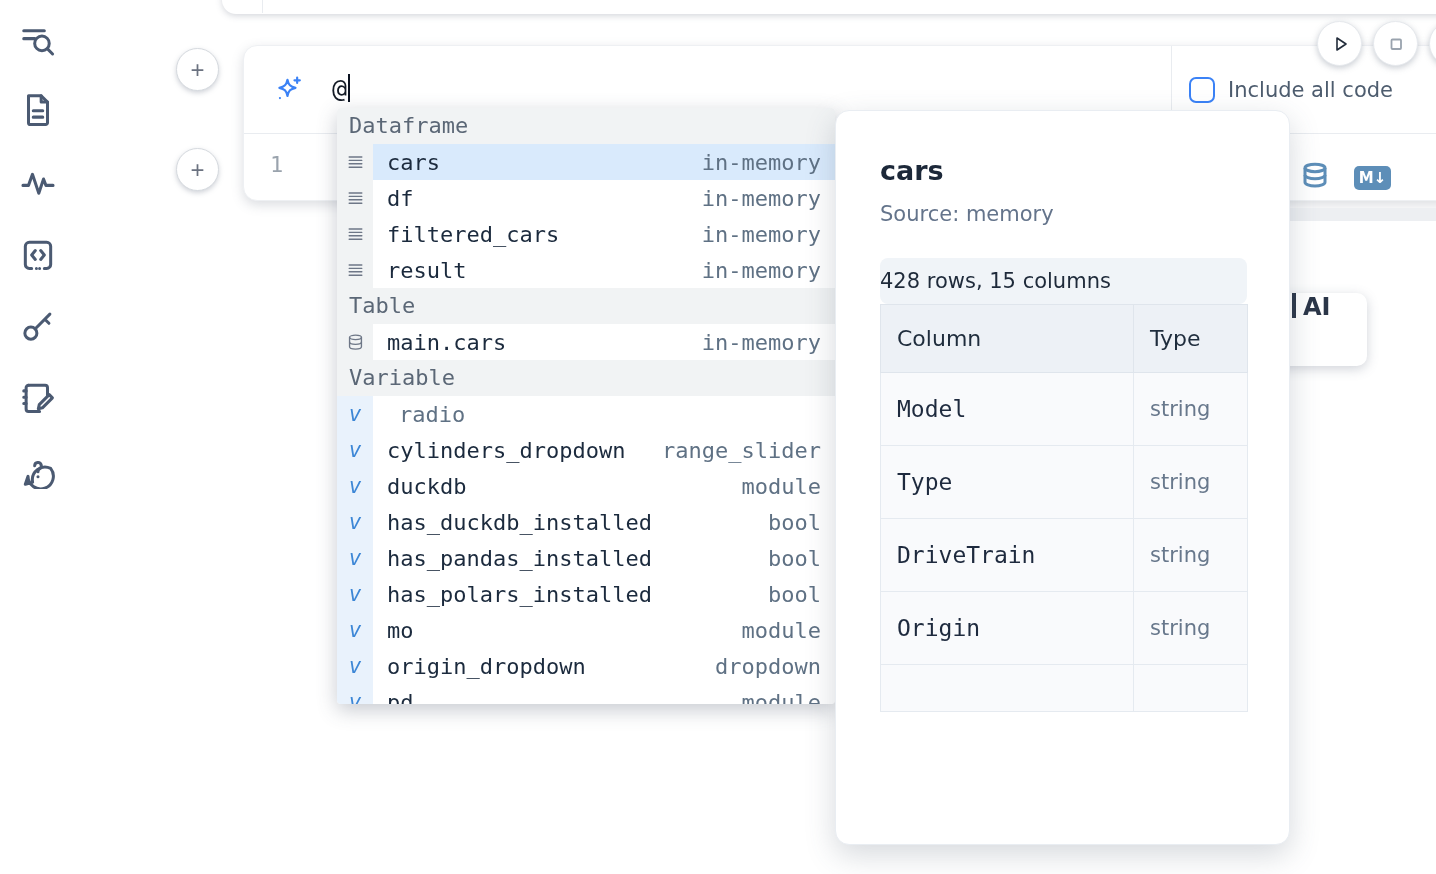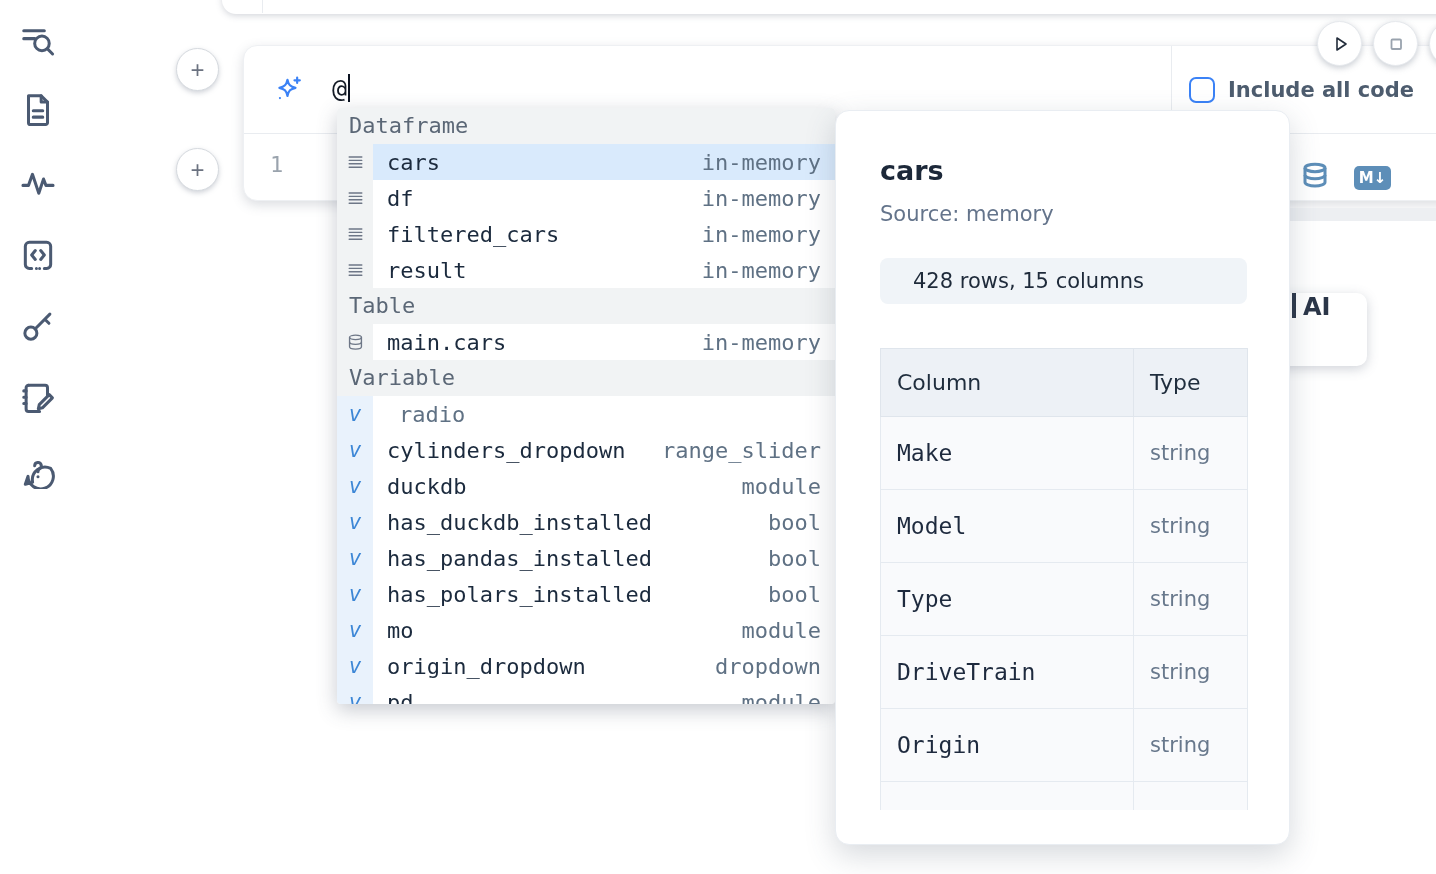--- a/index.html
+++ b/index.html
@@ -32,21 +32,21 @@
   
   .cell { position:absolute; left:243px; top:45px; width:1215px; height:156px;
     background:#fff; border-radius:14px; border:1px solid #eef0f3;
     box-shadow:0 4px 12px rgba(90,100,120,.22); }
   .prompt-row { position:relative; height:88px; border-bottom:1px solid #e9ecf0; }
   .sparkle { position:absolute; left:30px; top:30px; width:28px; height:28px; }
   .sparkle svg { width:28px; height:28px; stroke:#3b82f6; fill:none; stroke-width:2; stroke-linecap:round; stroke-linejoin:round; }
   .prompt-text { position:absolute; left:88px; top:28px; font-size:25px; color:#141b26; }
   .caret { display:inline-block; width:2px; height:28px; background:#0b1220; vertical-align:-5px; margin-left:1px; }
   .prompt-divider { position:absolute; left:927px; top:0; height:88px; width:1px; background:#e9ecf0; }
-  .include-area { position:absolute; left:945px; top:0; height:88px; display:flex; align-items:center; gap:13px;font-weight:bold; }
+  .include-area { position:absolute; left:945px; top:0; height:88px; display:flex; align-items:center; gap:13px; }
   .checkbox { width:26px; height:26px; border:2px solid #3b82f6; border-radius:7px; background:#fff; cursor:pointer; flex:none; }
   .include-label { font-size:21px; color:#4d5c6e; }
 
   .code-row { position:relative; height:66px; }
   .line-no { position:absolute; left:26px; top:18px; font-size:22px; color:#9aa3ad; }
   .cell-icons { position:absolute; right:66px; top:26px; display:flex; align-items:center; gap:24px; }
   .db-big svg { width:30px; height:32px; stroke:#5d8eb8; fill:none; stroke-width:2.4; }
   .md-badge { width:37px; height:24px; background:#5d8eb8; border-radius:5px; color:#fff;
     font-weight:bold; font-size:15px; display:flex; align-items:center; justify-content:center; letter-spacing:0; cursor:pointer; }
 
@@ -85,21 +85,21 @@
   .ac-name { color:#1b2a3d; }
   .ac-type { color:#5f7184; margin-left:12px; flex:none;text-align:right; }
 
   
   .popup { position:absolute; left:835px; top:110px; width:455px; height:735px;
     background:#fff; border:1px solid #e9edf2; border-radius:14px; z-index:40;
     box-shadow:0 10px 30px rgba(70,80,100,.22); padding:44px; overflow:hidden; }
   .popup-title { font-size:27px; font-weight:bold; color:#1c2839; margin-bottom:16px; }
   .popup-source { font-size:21px; color:#64748b; margin-bottom:32px; }
   .shape-badge { width:367px; height:46px; background:#f0f4f8; border-radius:8px;
-    display:flex; align-items:center; padding-left:33px; font-size:21px; color:#1e2a3a; margin-bottom:44px; }
+    display:flex; align-items:center; padding-left:0; font-size:21px; color:#1e2a3a; }
   .schema-wrap { width:368px; max-height:462px; overflow:hidden; }
   table.schema { width:368px; border-collapse:collapse; table-layout:fixed; }
   .schema th { background:#edf1f6; border:1px solid #dfe5ec; font-weight:normal;
     font-size:22px; color:#1f2d3d; text-align:left; padding:21px 16px; }
   .schema th:first-child { width:253px; }
   .schema td { background:#f9fafc; border:1px solid #e5eaf0; padding:23px 16px; }
   .schema td.col-name { font-family:"DejaVu Sans Mono","Liberation Mono",monospace; font-size:23px; color:#1e2a3e; }
   .schema td.col-type { font-size:21px; color:#68788c; }
 </style>
 </head>
@@ -350,24 +350,20 @@
     <div class="schema-wrap">
       <table class="schema">
         <thead>
           <tr>
             <th>Column</th>
             <th>Type</th>
           </tr>
         </thead>
         <tbody id="schema-body">
             <tr>
-              <td class="col-name">Make</td>
-              <td class="col-type">string</td>
-            </tr>
-            <tr>
               <td class="col-name">Model</td>
               <td class="col-type">string</td>
             </tr>
             <tr>
               <td class="col-name">Type</td>
               <td class="col-type">string</td>
             </tr>
             <tr>
               <td class="col-name">DriveTrain</td>
               <td class="col-type">string</td>

